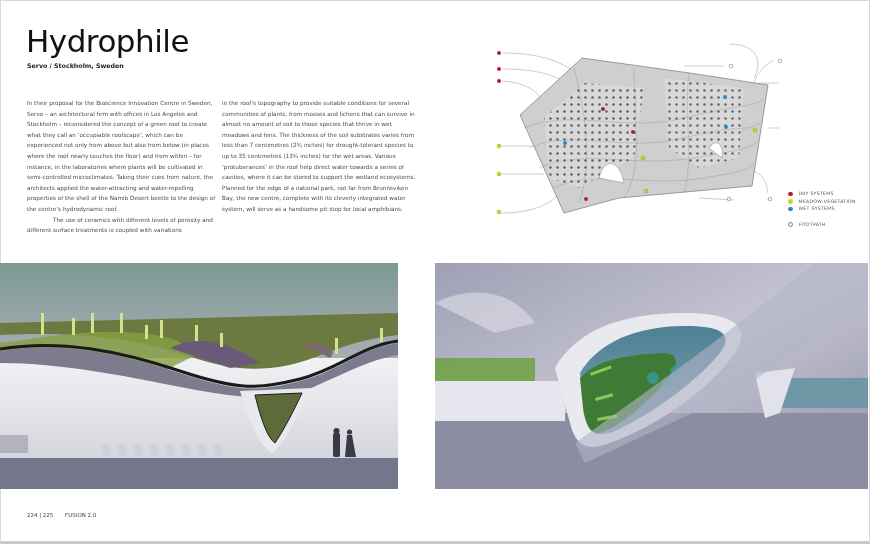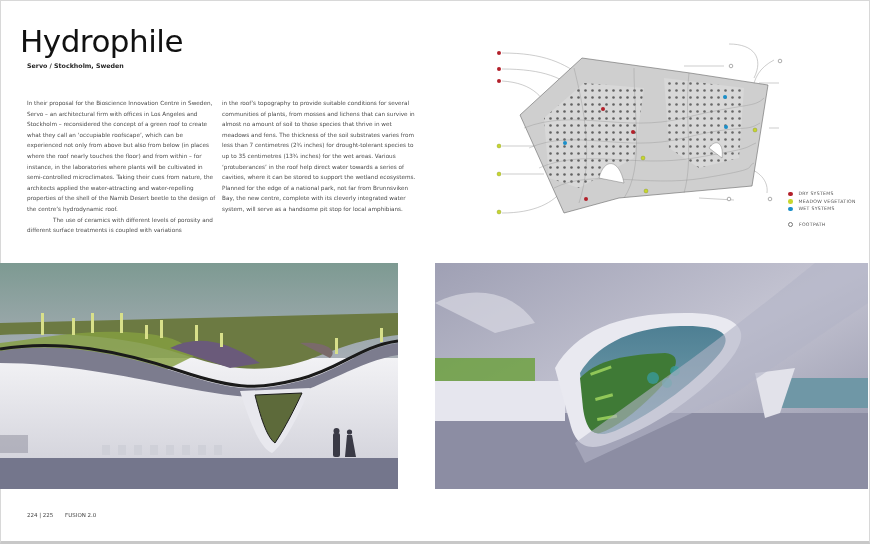--- a/index.html
+++ b/index.html
@@ -1,18 +1,18 @@
 <!DOCTYPE html>
 <html><head>
 <meta charset="utf-8">
 <style>
   html, body { margin:0; padding:0; }
   body { width:870px; height:544px; background:#ffffff; position:relative; overflow:hidden; font-family:"Liberation Sans", sans-serif; color:#2a2a2a; }
   .frame { position:absolute; inset:0; border:1px solid #d8d8d8; border-bottom:3px solid #c8c8c8; box-sizing:border-box; pointer-events:none; }
-  .title { position:absolute; left:20px; top:22px; font-family:"DejaVu Sans", sans-serif; font-size:31px; font-weight:400; letter-spacing:-0.5px; color:#111; margin:0; line-height:38px; }
+  .title { position:absolute; left:26px; top:22px; font-family:"DejaVu Sans", sans-serif; font-size:31px; font-weight:400; letter-spacing:-0.5px; color:#111; margin:0; line-height:38px; }
   .subtitle { position:absolute; left:27px; top:62px; font-family:"DejaVu Sans", sans-serif; font-size:6.3px; font-weight:700; color:#222; }
   .col { position:absolute; top:98px; width:190px; font-family:"DejaVu Sans", sans-serif; font-size:5.7px; line-height:10.6px; color:#4a4a4a; }
   .col p { margin:0; }
   .col1 { left:27px; }
   .col2 { left:222px; width:195px; }
   .indent { text-indent:26px; }
   .diagram { position:absolute; left:484px; top:38px; width:300px; height:190px; }
   .legend { position:absolute; left:788px; top:190px; font-family:"DejaVu Sans", sans-serif; font-size:4.6px; color:#555; letter-spacing:0.3px; }
   .legend-row { display:flex; align-items:center; height:7.5px; }
   .legend-row.gap { margin-top:8px; }

